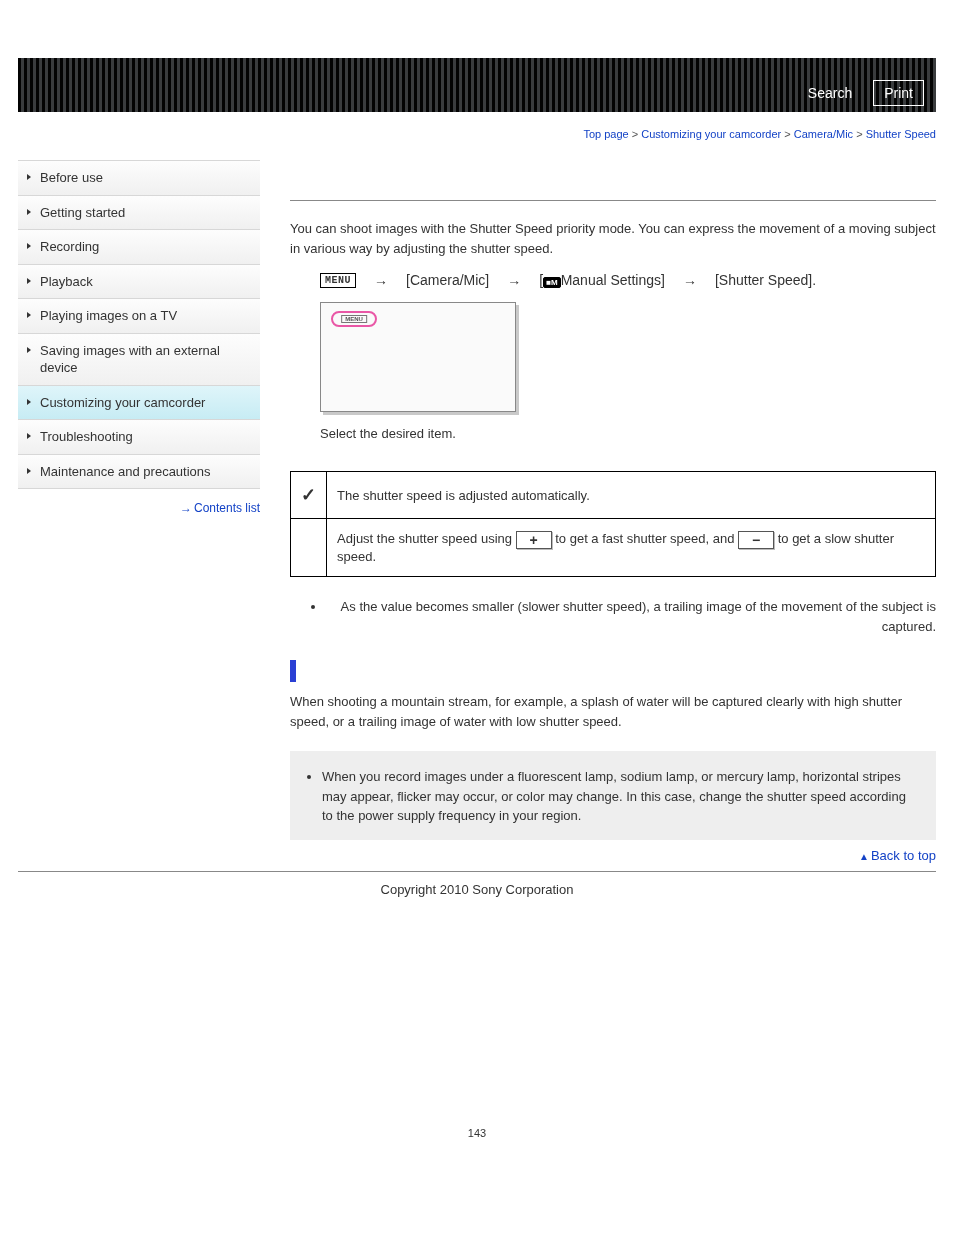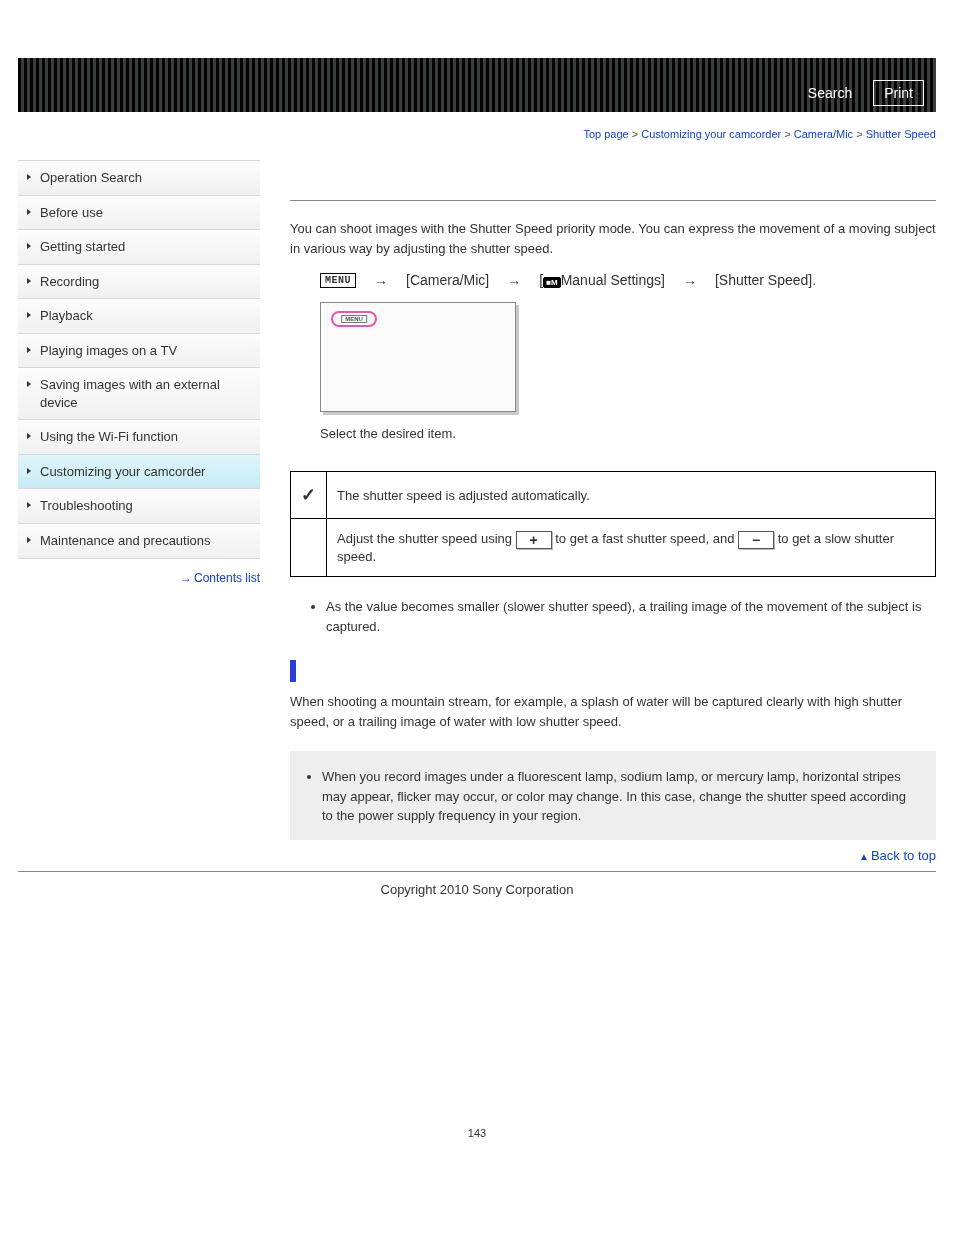--- a/index.html
+++ b/index.html
@@ -124,21 +124,21 @@
   }
   .opt-table td.iconcell { width: 34px; text-align: center; font-size: 18px; font-weight: bold; }
   .pm-box {
     display: inline-flex; align-items: center; justify-content: center;
     width: 36px; height: 18px; border: 1px solid #555;
     box-shadow: 1px 1px 0 #bbb;
     font-size: 14px; font-weight: bold;
     vertical-align: middle;
   }
   ul.bullets { margin: 10px 0 20px 0; padding-left: 36px; }
-  ul.bullets li { font-size: 13px; line-height: 1.5; margin-bottom: 6px; list-style: disc;}
+  ul.bullets li { font-size: 13px; line-height: 1.5; margin-bottom: 6px; list-style: disc; text-align: right;}
   .hint-mark {
     width: 6px; height: 22px; background: #2a3fd4; margin: 24px 0 10px 0;
   }
   .notes-box {
     background: #eeeeee;
     padding: 16px 16px 14px 8px;
     margin: 20px 0 8px 0;
   }
   .notes-box ul { margin: 0; padding-left: 24px; }
   .notes-box li { font-size: 13px; line-height: 1.5; list-style: disc; }
@@ -166,28 +166,26 @@
     <span>Customizing your camcorder</span>
     <span class="sep">&gt;</span>
     <span>Camera/Mic</span>
     <span class="sep">&gt;</span>
     <span>Shutter Speed</span>
   </div>
 
   <div class="layout">
     <div class="sidebar">
       <ul class="nav">
-        <li>Operation Search</li>
         <li>Before use</li>
         <li>Getting started</li>
         <li>Recording</li>
         <li>Playback</li>
         <li>Playing images on a TV</li>
         <li>Saving images with an external device</li>
-        <li>Using the Wi-Fi function</li>
         <li class="active">Customizing your camcorder</li>
         <li>Troubleshooting</li>
         <li>Maintenance and precautions</li>
       </ul>
       <div class="contents-link">
         <span class="arrow">→</span><span>Contents list</span>
       </div>
     </div>
 
     <div class="main">

